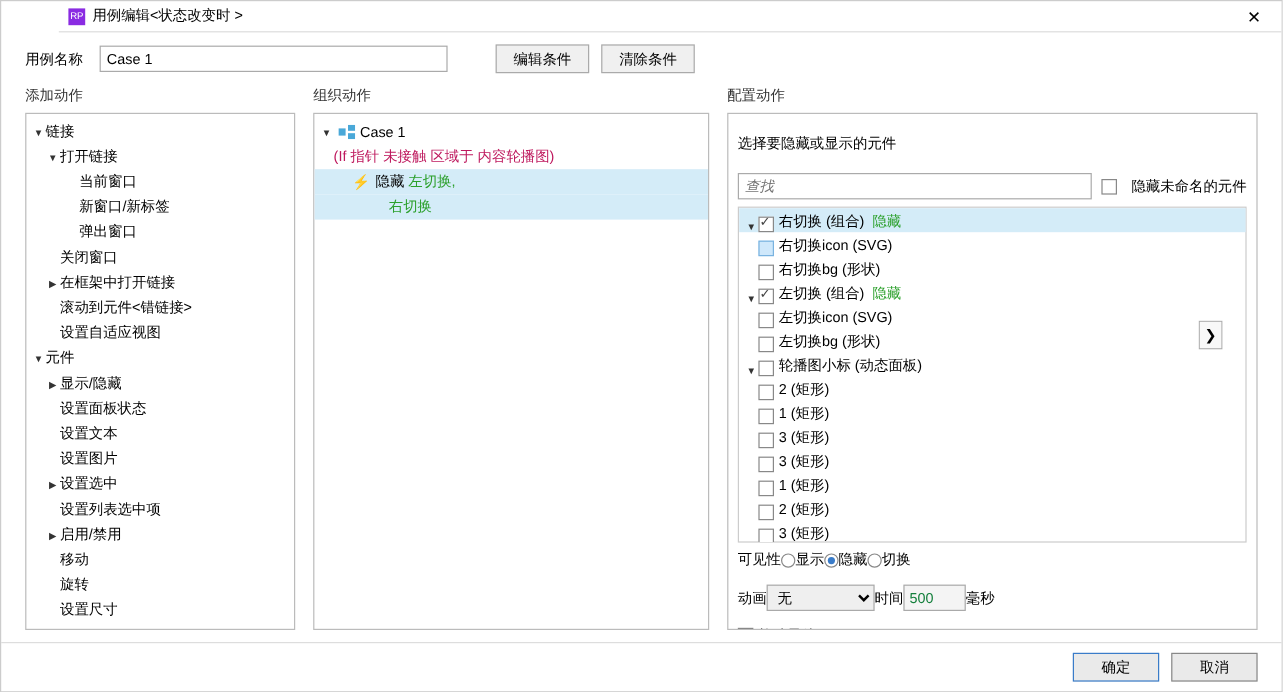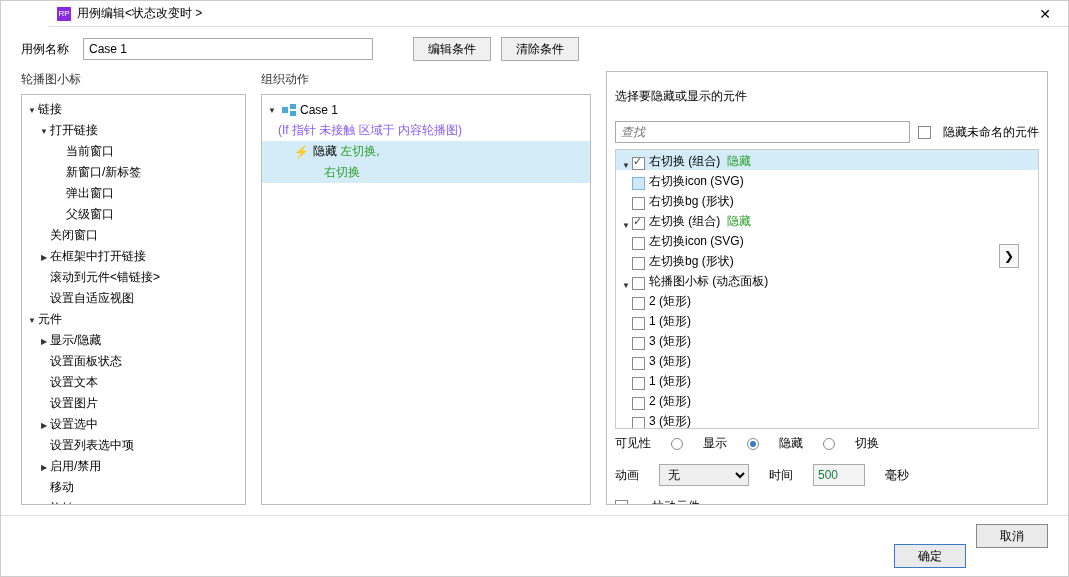--- a/index.html
+++ b/index.html
@@ -23,41 +23,41 @@
 .tree-row.selected { background: #d4ecf8; }
 .arrow { width: 12px; display: inline-block; text-align: center; font-size: 9px; color: #333; }
 .arrow.right::before { content: "▶"; font-size: 8px; }
 .arrow.down::before { content: "▼"; font-size: 8px; }
 .arrow.none::before { content: ""; }
 .indent1 { padding-left: 16px; }
 .indent2 { padding-left: 32px; }
 .case-icon { width: 14px; height: 12px; margin: 0 4px; display:inline-block; }
 .case-icon svg { width: 14px; height: 12px; }
 .action-icon { color: #2ca02c; margin: 0 4px; }
-.gray { color: #8b5cf6; }
+.gray { color: #be185d; }
 .green { color: #2ca02c; }
 .config-sub { margin: 16px 8px; }
 .search-row { display: flex; align-items: center; gap: 8px; margin: 4px 8px 6px 8px; }
 .search-row input { flex: 1; height: 22px; border: 1px solid #aaa; padding: 2px 5px; font-style: italic; color: #404040; }
 .chk { width: 13px; height: 13px; border: 1px solid #888; display: inline-block; margin-right: 4px; background:#fff; }
 .chk.checked { background: #fff; position: relative; }
 .chk.checked::after { content: "✓"; position: absolute; top: -3px; left: 0px; color: #444; font-size: 11px; }
 .widget-scroll { border: 1px solid #ccc; height: 280px; overflow-y: scroll; margin: 0 8px; position: relative; }
 .wrow { display: flex; align-items: flex-end; height: 20px; padding: 0 4px; }
 .wrow.sel { background: #d4ecf8; }
 .side-btn { position: absolute; right: 28px; top: 172px; width: 20px; height: 24px; border: 1px solid #aaa; background:#f8f8f8; text-align:center; line-height:22px; }
-.radio-row, .anim-row, .chk-row { display: flex; align-items: center; gap: 20px; padding: 6px 8px; }
+.radio-row, .anim-row, .chk-row { display: flex; align-items: center; gap: 0; padding: 6px 8px; }
 .radio { width: 12px; height: 12px; border: 1px solid #888; border-radius: 50%; display: inline-block; position: relative; }
 .radio.on::after { content: ""; position: absolute; left: 2px; top: 2px; width: 6px; height: 6px; background: #3a7cc9; border-radius: 50%; }
 select.anim, input.time { height: 22px; border: 1px solid #aaa; padding: 1px 4px; }
 select.anim { width: 90px; }
 input.time { width: 52px; background: #f4f4f4; color: #15803d; }
 .footer { display: flex; justify-content: flex-end; gap: 10px; padding: 8px 20px; border-top: 1px solid #ddd; }
 .footer button { width: 72px; height: 24px; background: #eaeaea; border: 1px solid #888; }
-.footer button.primary { border: 1px solid #3a7cc9; margin-top: 20px; }
+.footer button.primary { border: 1px solid #3a7cc9; }
 .cb-filled { background:#cfe8fb; border:1px solid #7ab3e0; }
 </style>
 </head>
 <body>
 
 <div class="window">
   <div class="titlebar">
     <span class="titlebar-icon">RP</span>
     <span>用例编辑&lt;状态改变时 &gt;</span>
     <span class="titlebar-close">✕</span>
@@ -66,45 +66,41 @@
   <div class="toprow">
     <label>用例名称</label>
     <input type="text" value="Case 1" style="">
     <button style="margin-left:30px;">编辑条件</button>
     <button>清除条件</button>
   </div>
 
   <div class="cols">
 
     <div class="col col-left">
-      <div class="col-title">轮播图小标</div>
+      <div class="col-title">添加动作</div>
       <div class="panel">
         <div class="tree-row">
             <span class="arrow down"></span>
             <span>链接</span>
           </div>
         <div class="tree-row indent1">
             <span class="arrow down"></span>
             <span>打开链接</span>
           </div>
         <div class="tree-row indent2">
             <span class="arrow none"></span>
             <span>当前窗口</span>
           </div>
         <div class="tree-row indent2">
             <span class="arrow none"></span>
             <span>新窗口/新标签</span>
           </div>
         <div class="tree-row indent2">
             <span class="arrow none"></span>
             <span>弹出窗口</span>
-          </div>
-        <div class="tree-row indent2">
-            <span class="arrow none"></span>
-            <span>父级窗口</span>
           </div>
         <div class="tree-row indent1">
             <span class="arrow none"></span>
             <span>关闭窗口</span>
           </div>
         <div class="tree-row indent1">
             <span class="arrow right"></span>
             <span>在框架中打开链接</span>
           </div>
         <div class="tree-row indent1">
@@ -185,20 +181,21 @@
         </div>
         <div class="tree-row indent2 selected">
           <span class="arrow none"></span>
             <span style="width:18px;"></span>
           <span class="green">右切换</span>
         </div>
       </div>
     </div>
 
     <div class="col col-right">
+      <div class="col-title">配置动作</div>
       <div class="panel" style="padding:0; position:relative;">
         <div class="config-sub">选择要隐藏或显示的元件</div>
         <div class="search-row">
           <input type="text" placeholder="查找" style="">
           <span class="chk"></span>
           <span>隐藏未命名的元件</span>
         </div>
         <div class="widget-scroll">
           <div class="wrow sel"><span class="arrow down"></span><span class="chk checked"></span><span>右切换 (组合)</span>&nbsp;&nbsp;<span class="green">隐藏</span></div>
           <div class="wrow indent1">

